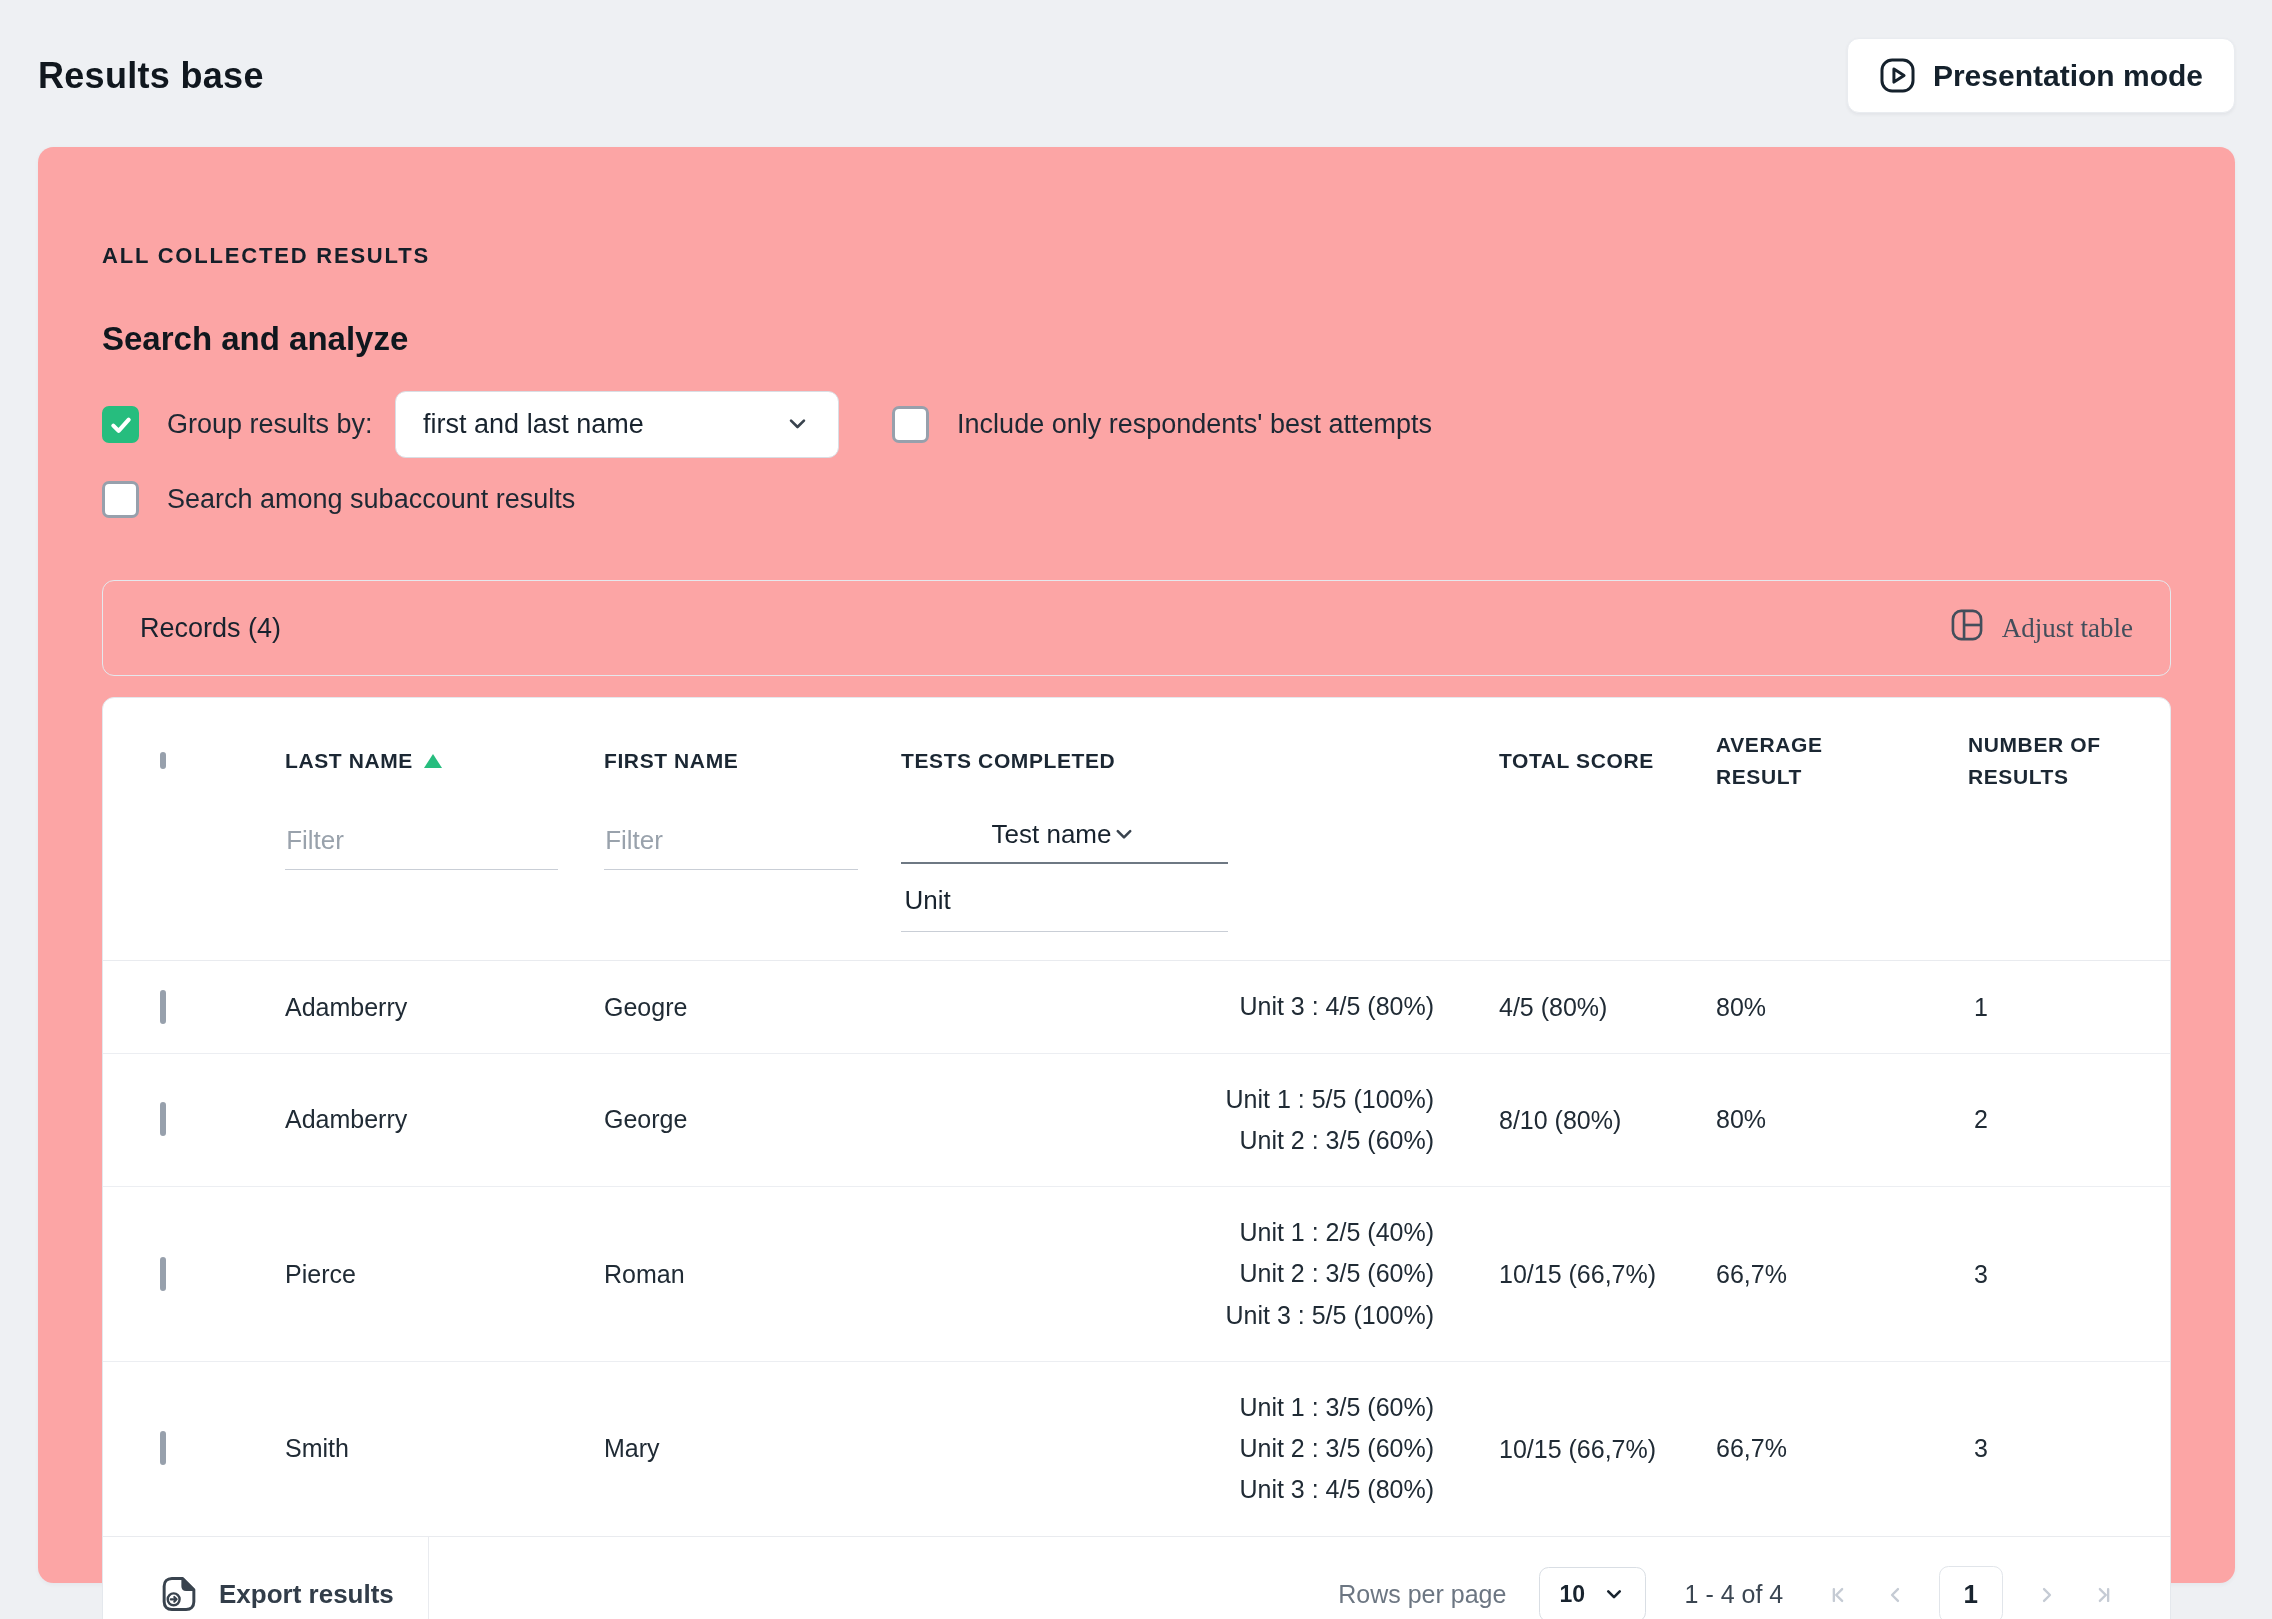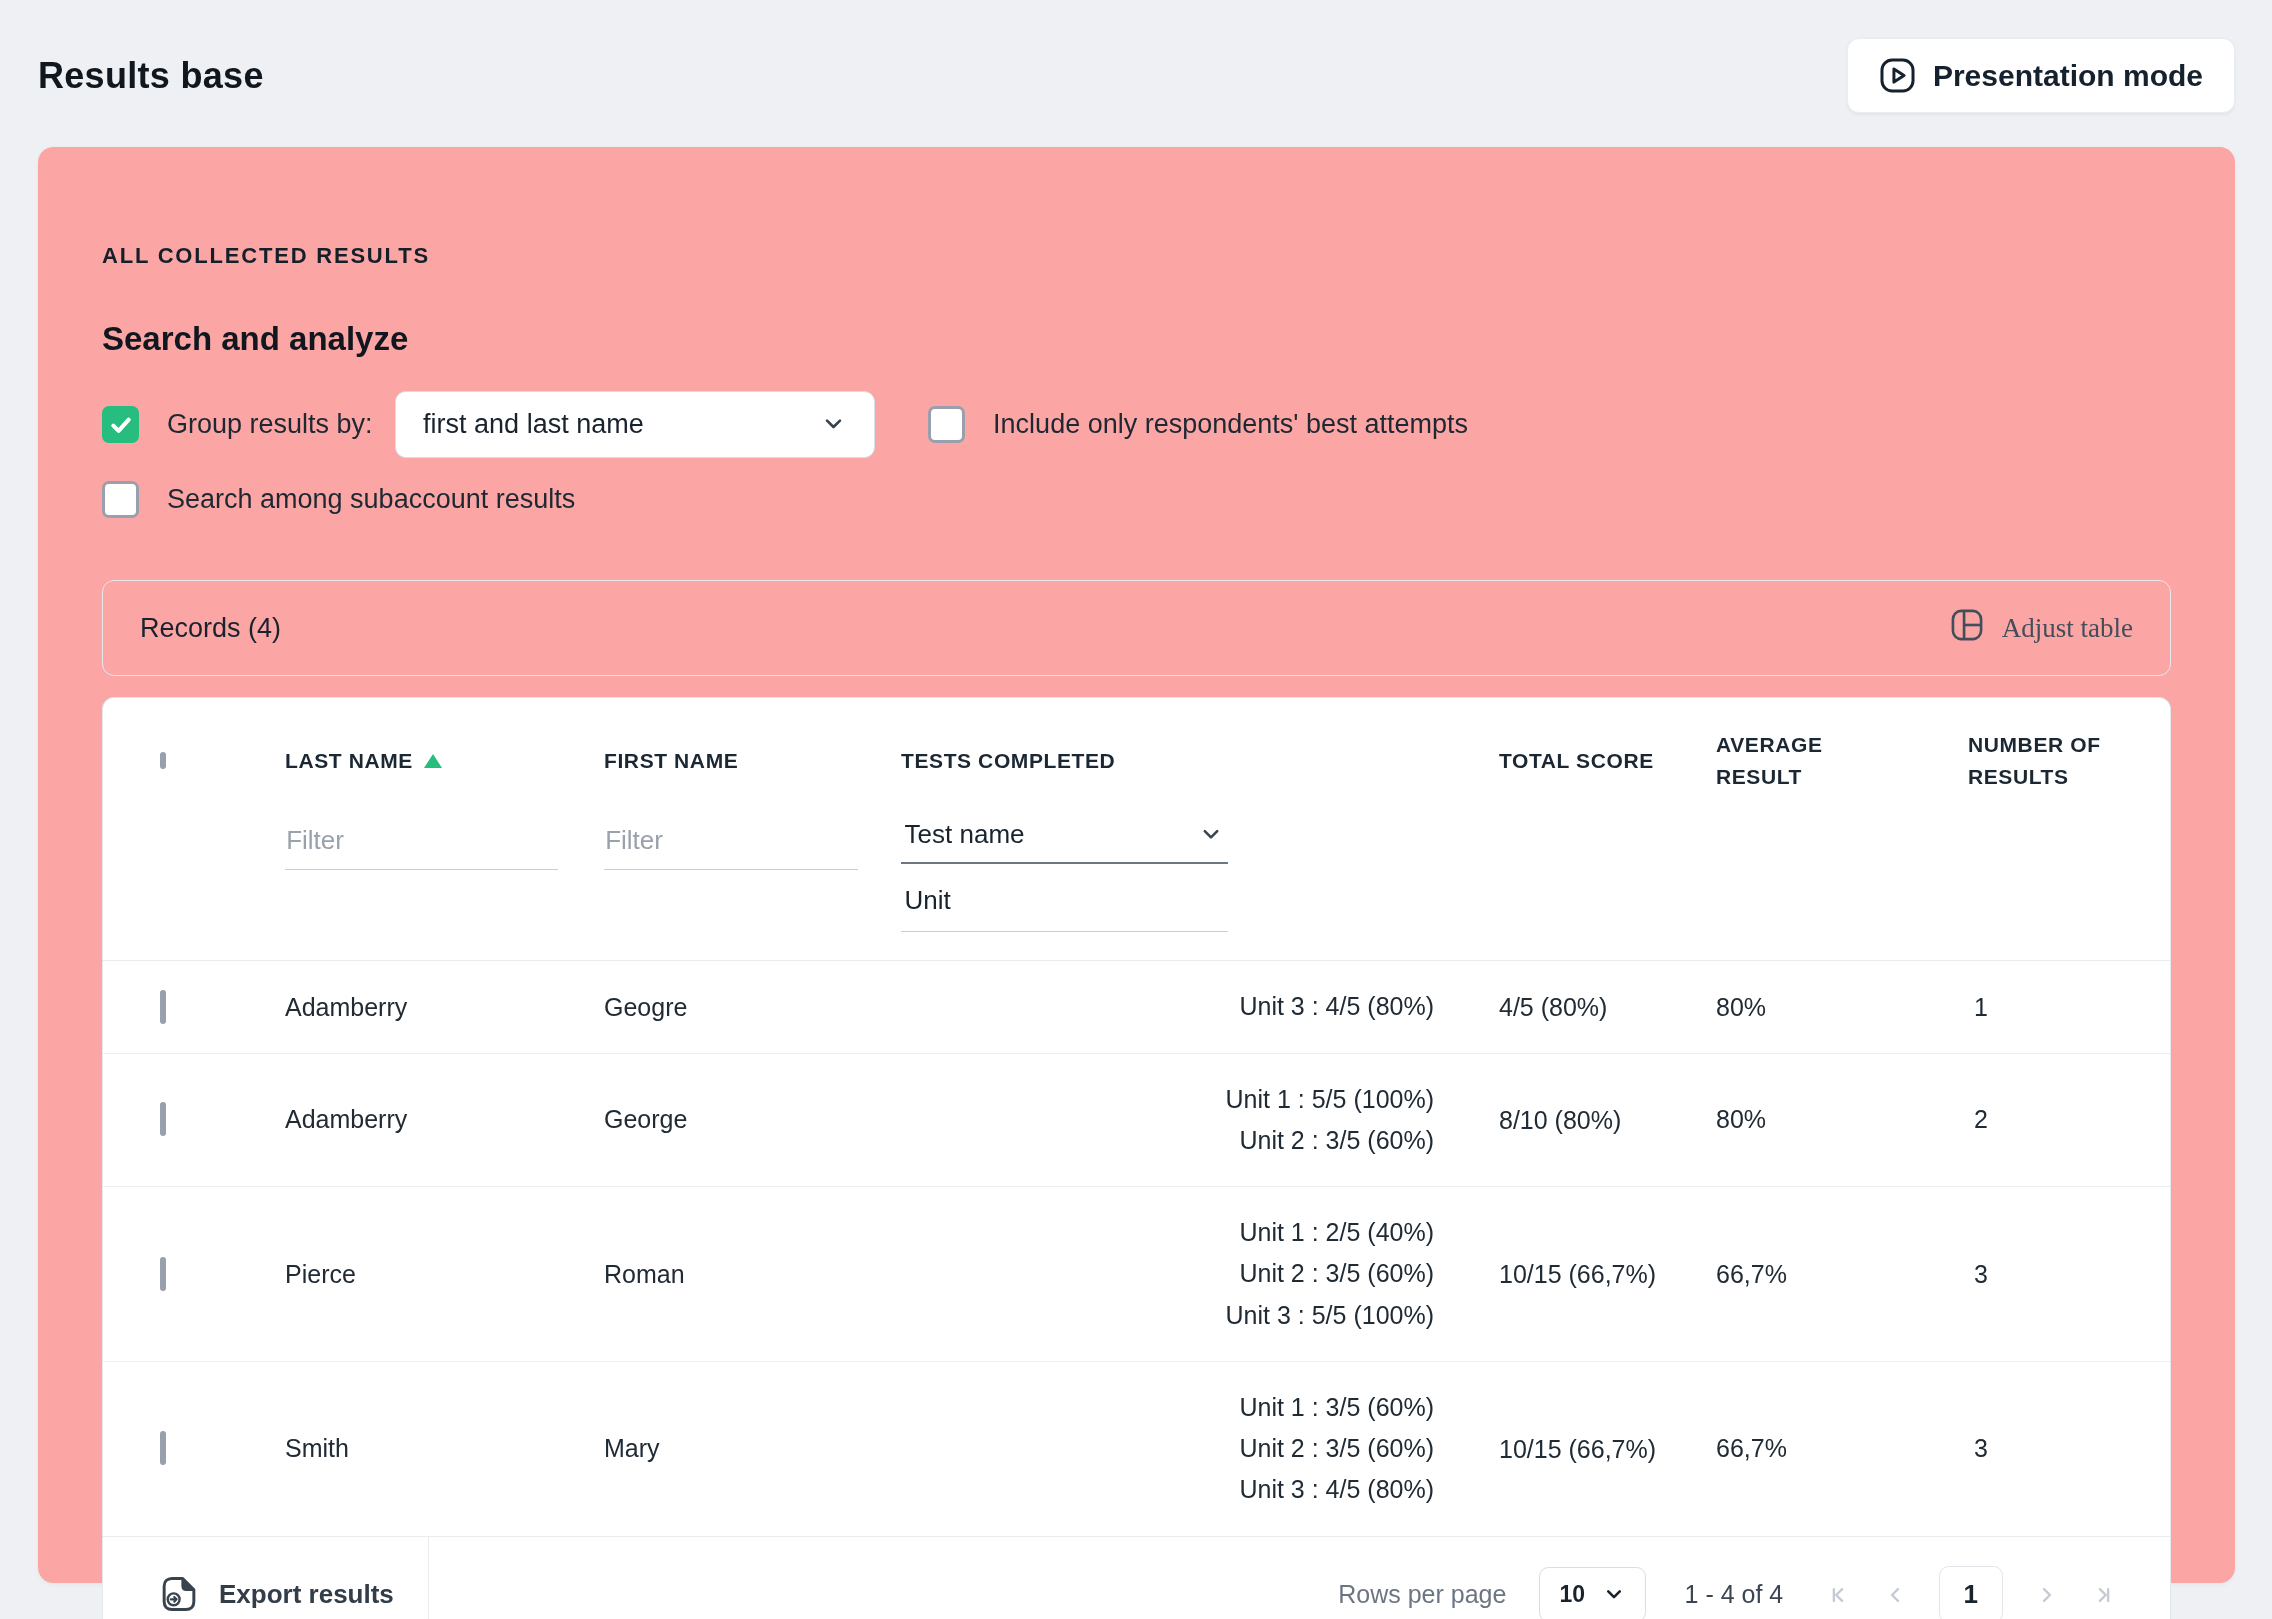--- a/index.html
+++ b/index.html
@@ -23,21 +23,21 @@
 
   
   .controls-row { margin-top:33px; display:flex; align-items:center; }
   .controls-row2 { margin-top:23px; display:flex; align-items:center; }
   .check-group { display:flex; align-items:center; gap:28px; }
   .checkbox { width:37px; height:37px; border-radius:7px; background:#ffffff; border:3px solid #97a0ac; flex:0 0 auto; }
   .checkbox.checked { background:#26bd7e; border-color:#26bd7e; display:flex; align-items:center; justify-content:center; }
   .checkbox.checked svg { display:block; }
   .check-label { font-size:27px; color:#1d2833; }
   .dropdown { margin-left:22.5px; display:flex; align-items:center; justify-content:space-between; gap:24px;
-    width:480px; height:67px; background:#fff; border:1.8px solid #d9dee4; border-radius:10.7px; padding:0 27px; cursor:pointer; }
+    width:444px; height:67px; background:#fff; border:1.8px solid #d9dee4; border-radius:10.7px; padding:0 27px; cursor:pointer; }
   .dropdown-value { font-size:27px; color:#18232e; }
   .gap-best { margin-left:53px; }
 
   
   .records-bar { margin-top:62px; border:1.8px solid #e4e8ed; border-radius:12px; height:96px;
     display:flex; align-items:center; justify-content:space-between; padding:0 37px; }
   .records-label { font-size:27px; color:#18232e; }
   .adjust-btn { display:flex; align-items:center; gap:18px; font-size:27px; color:#434e5b; cursor:pointer;font-family:Liberation Serif, serif; }
 
   
@@ -47,21 +47,21 @@
   .th { font-size:21px; font-weight:700; color:#1b2733; letter-spacing:0.6px; line-height:1.5; text-transform:uppercase; }
   .th-sort { display:flex; align-items:center; gap:10.7px; }
   .sort-arrow { width:0; height:0; border-left:9.5px solid transparent; border-right:9.5px solid transparent; border-bottom:14px solid #26bd7e; }
 
   .filter-row { border-bottom:1.2px solid #e9ebef; padding-bottom:28px; align-items:flex-start; }
   .filter-input { width:273px; border:none; outline:none; border-bottom:1.8px solid #c9ced6; font-size:26px; color:#1d2833;
     padding:6px 1.2px 13px 1.2px; font-family:"Liberation Sans", sans-serif; background:transparent; }
   .filter-input::placeholder { color:#99a2ac; }
   .filter-input.short { width:254px; }
   .tests-filter { width:327px; }
-  .test-name-select { display:flex; align-items:center; justify-content:space-between; border-bottom:2.4px solid #6e7883;
+  .test-name-select { display:flex; align-items:center; justify-content:center; border-bottom:2.4px solid #6e7883;
     padding:0 3.6px 12px 3.6px; cursor:pointer; }
   .test-name-label { font-size:26px; color:#18232e; }
   .unit-input { width:100%; border:none; outline:none; border-bottom:1.8px solid #c9ced6; font-size:26px; color:#18232e;
     padding:21px 3.6px 15.4px 3.6px; font-family:"Liberation Sans", sans-serif; background:transparent; }
 
   .data-row { border-bottom:1.2px solid #eceef2; padding-top:25px; padding-bottom:25px; font-size:25px; color:#202b35; }
   .data-row:last-child { border-bottom:none; }
   .cell-tests { text-align:right; padding-right:65px; line-height:1.65; color:#202b35; }
   .cell-total { padding-right:47px; line-height:1.6; }
   .cell-avg { }

